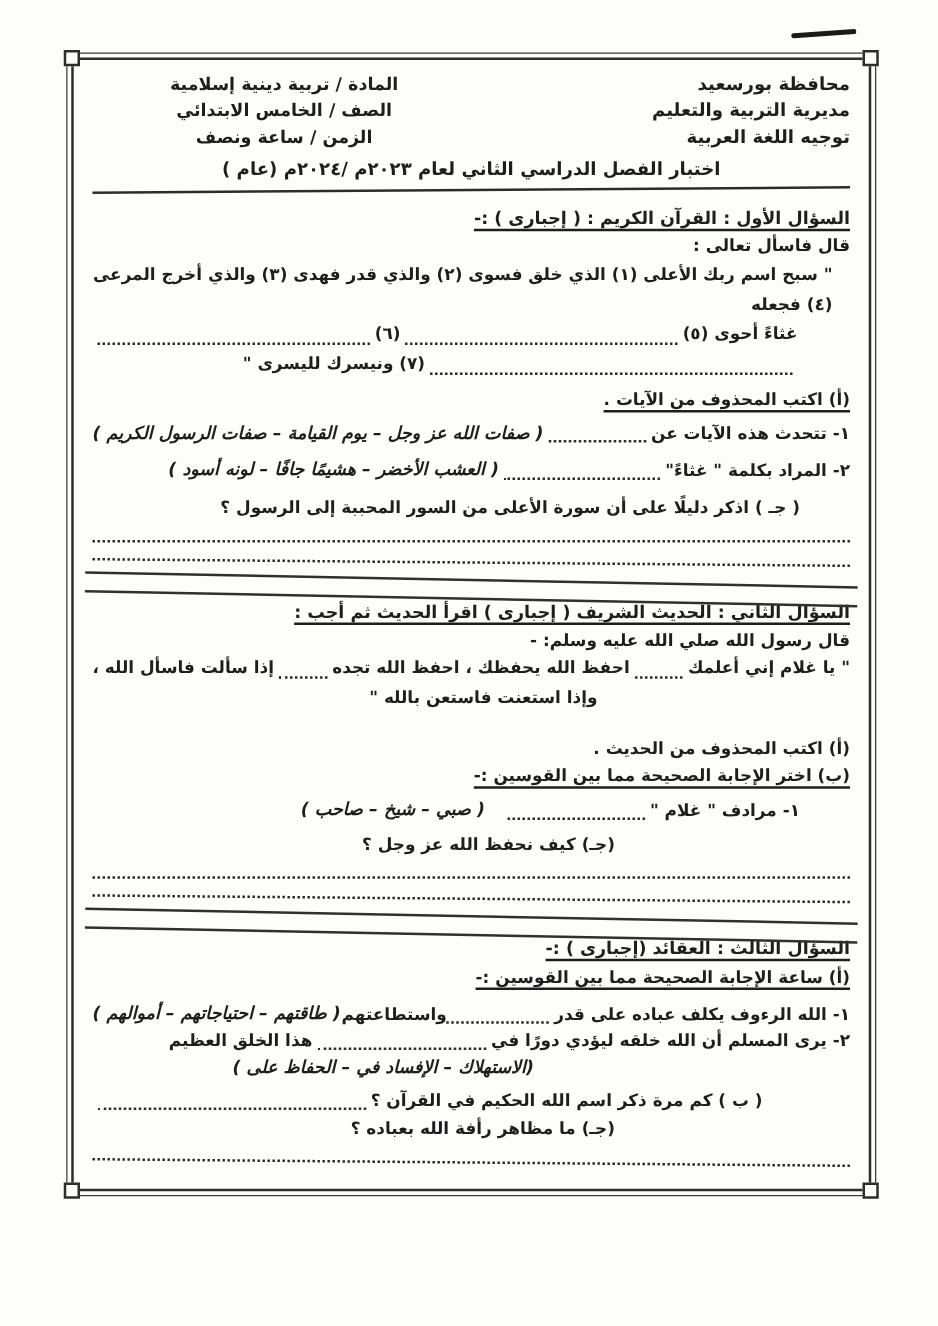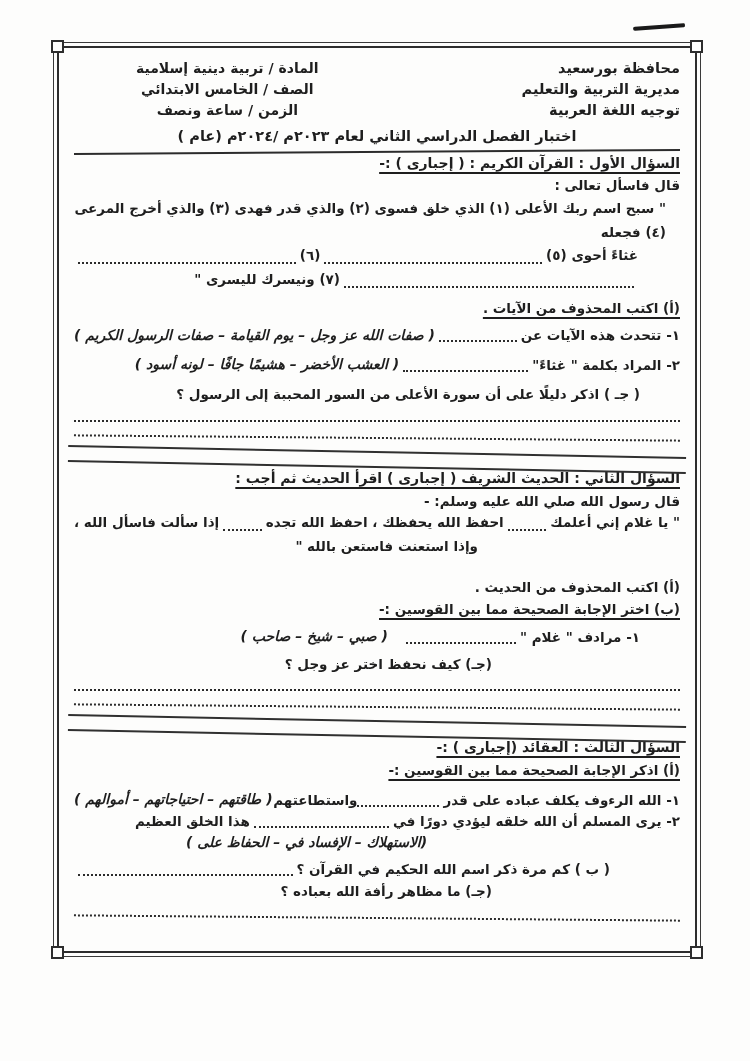--- a/index.html
+++ b/index.html
@@ -28,21 +28,21 @@
     direction:rtl;text-align:right;font-size:13.5px;line-height:1.55;
     overflow:hidden;
   }
   .hdr{display:flex;align-items:flex-start;margin-bottom:2px;}
   .hdr-right{font-size:14.5px;line-height:1.45;}
   .hdr-left{font-size:14px;line-height:1.5;text-align:center;margin-left:62px;}
   .sp{flex:1 1 0;min-width:0;}
   .title-wrap{text-align:center;font-size:14.5px;margin-top:4px;}
   .title-rule{border-bottom:2px solid #2c2c2c;margin-top:3px;transform:rotate(-0.4deg);}
   .u{text-decoration:underline;text-underline-offset:4px;text-decoration-thickness:1.5px;}
-  .qhead{font-size:14px;}
+  .qhead{margin-top:12px;font-size:14px;}
   .line{margin-top:1px;}
   .row{display:flex;align-items:flex-end;white-space:nowrap;overflow:hidden;}
   .dots{
     flex:0 1 var(--w,120px);min-width:22px;height:5px;
     border-bottom:2.6px dotted #2b2b2b;margin:0 4px 4px 4px;
   }
   .dots.grow{flex:1 1 40px;}
   .dotrow{height:10px;border-bottom:2.6px dotted #2b2b2b;margin-top:5px;}
   .dotrow.tilt{transform:rotate(0.5deg);}
   .divider{
@@ -143,31 +143,31 @@
       <div class="line mt4">(أ) اكتب المحذوف من الحديث .</div>
       <div class="line">
         <span class="u">(ب) اختر الإجابة الصحيحة مما بين القوسين :-</span>
       </div>
       <div class="row mt6 pr40">
         <span>١- مرادف " غلام "</span>
         <span class="dots" style="--w:110px"></span>
         <span class="opts" style="margin-right:14px">( صبي –  شيخ  – صاحب )</span>
         <span class="sp"></span>
       </div>
-      <div class="line mt6 pr190">(جـ) كيف نحفظ اختر عز وجل ؟</div>
+      <div class="line mt6 pr190">(جـ) كيف نحفظ الله عز وجل ؟</div>
       <div class="dotrow"></div>
       <div class="dotrow tilt"></div>
 
       <div class="divider"></div>
 
       <div class="qhead mt16">
         <span class="u">السؤال الثالث : العقائد (إجبارى ) :-</span>
       </div>
       <div class="line">
-        <span class="u">(أ) اذكر الإجابة الصحيحة مما بين القوسين :-</span>
+        <span class="u">(أ) ساعة الإجابة الصحيحة مما بين القوسين :-</span>
       </div>
       <div class="row mt8">
         <span>١- الله الرءوف يكلف عباده على قدر</span>
         <span class="dots" style="--w:82px;margin-left:0"></span>
         <span>واستطاعتهم</span>
         <span class="sp"></span>
         <span class="opts">( طاقتهم  – احتياجاتهم –  أموالهم )</span>
       </div>
       <div class="row">
         <span>٢- يرى المسلم أن الله خلقه ليؤدي دورًا في</span>

